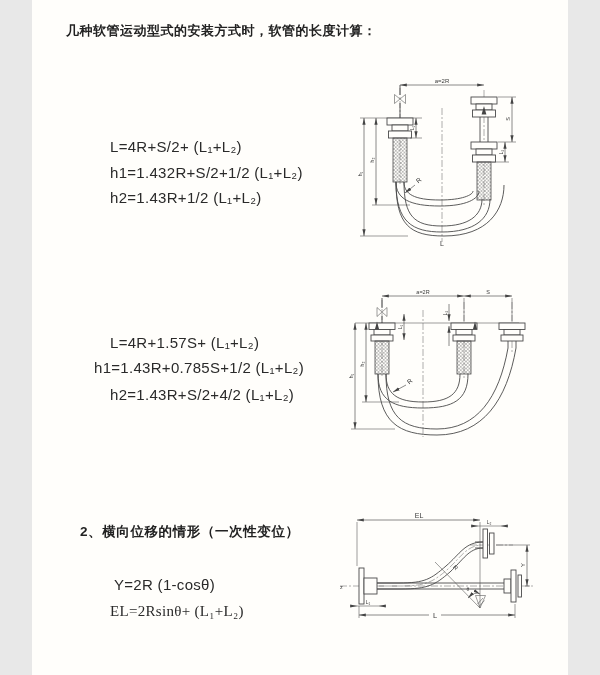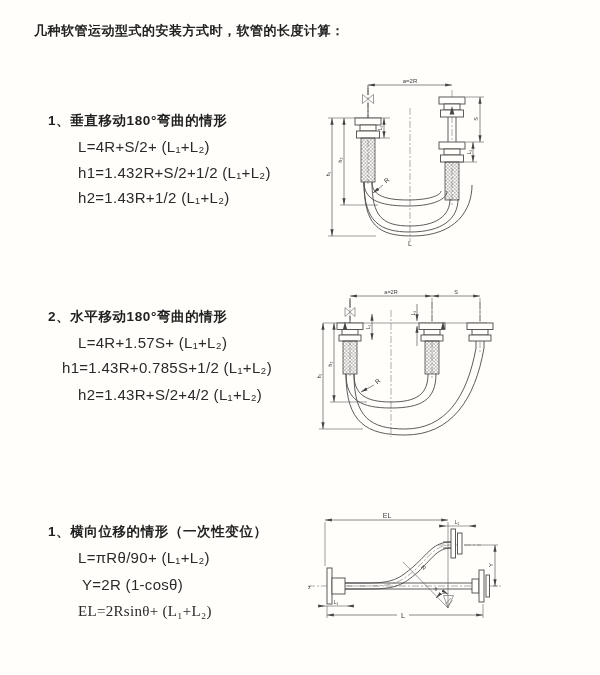--- a/index.html
+++ b/index.html
@@ -1,17 +1,17 @@
 <!DOCTYPE html>
 <html><head>
 <meta charset="utf-8">
 <style>
   html,body{margin:0;padding:0;background:#e8e8e8;}
   .page{
-    position:relative;width:600px;height:675px;margin:0 auto;
+    position:relative;width:536px;height:675px;margin:0 auto;
     background:#fffefb;overflow:hidden;
     font-family:"Liberation Sans","DejaVu Sans",sans-serif;color:#1e1e1e;
   }
   .abs{position:absolute;white-space:nowrap;}
   .doc-title{font-size:13px;font-weight:bold;letter-spacing:.5px;color:#222;}
   .sec-heading{font-size:13.5px;font-weight:bold;letter-spacing:.6px;color:#222;}
   .formula{font-size:15px;font-weight:400;letter-spacing:.3px;color:#2a2a2a;}
   svg{position:absolute;overflow:visible;}
   svg text{font-family:"Liberation Sans","DejaVu Sans",sans-serif;fill:#3a3a3a;}
   .ln{stroke:#4a4a4a;stroke-width:.9;fill:none;}
@@ -23,32 +23,29 @@
   .t45{font-size:4.6px;} .t5{font-size:5px;} .t55{font-size:5.5px;}
   .t6{font-size:6px;} .t65{font-size:6.5px;} .t7{font-size:7px;} .t75{font-size:7.5px;}
 </style>
 </head>
 <body>
 
 <div class="page">
 
   <div class="abs doc-title" style="left:34px;top:22px;">几种软管运动型式的安装方式时，软管的长度计算：</div>
 
-  <div class="abs sec-heading" style="left:48px;top:112px;">1、垂直移动180°弯曲的情形</div>
   <div class="abs formula" style="left:78px;top:138px;">L=4R+S/2+ (L₁+L₂)</div>
   <div class="abs formula" style="left:78px;top:164px;">h1=1.432R+S/2+1/2 (L₁+L₂)</div>
   <div class="abs formula" style="left:78px;top:189px;">h2=1.43R+1/2 (L₁+L₂)</div>
 
-  <div class="abs sec-heading" style="left:48px;top:308px;">2、水平移动180°弯曲的情形</div>
   <div class="abs formula" style="left:78px;top:334px;">L=4R+1.57S+ (L₁+L₂)</div>
   <div class="abs formula" style="left:62px;top:359px;">h1=1.43R+0.785S+1/2 (L₁+L₂)</div>
   <div class="abs formula" style="left:78px;top:386px;">h2=1.43R+S/2+4/2 (L₁+L₂)</div>
 
-  <div class="abs sec-heading" style="left:48px;top:523px;">1、横向位移的情形（一次性变位）</div>
-  <div class="abs formula" style="left:78px;top:549px;">L=πRθ/90+ (L₁+L₂)</div>
+  <div class="abs sec-heading" style="left:48px;top:523px;">2、横向位移的情形（一次性变位）</div>
   <div class="abs formula" style="left:82px;top:576px;">Y=2R (1-cosθ)</div>
   <div class="abs formula" style="left:78px;top:603px;font-family:Liberation Serif, serif;">EL=2Rsinθ+ (L₁+L₂)</div>
 
   <svg style="left:320px;top:72px;" width="190" height="185" viewBox="0 0 190 185">
     <defs>
       <marker id="d1a" markerWidth="8" markerHeight="5" refX="6.8" refY="2" orient="auto-start-reverse" markerUnits="userSpaceOnUse">
         <path d="M0,0.4 L6.8,2 L0,3.6 Z" fill="#444"></path>
       </marker>
       <pattern id="d1h" width="3.5" height="3.5" patternUnits="userSpaceOnUse">
         <path d="M0,0 L3.5,3.5 M3.5,0 L0,3.5" stroke="#777" stroke-width="0.45"></path>

